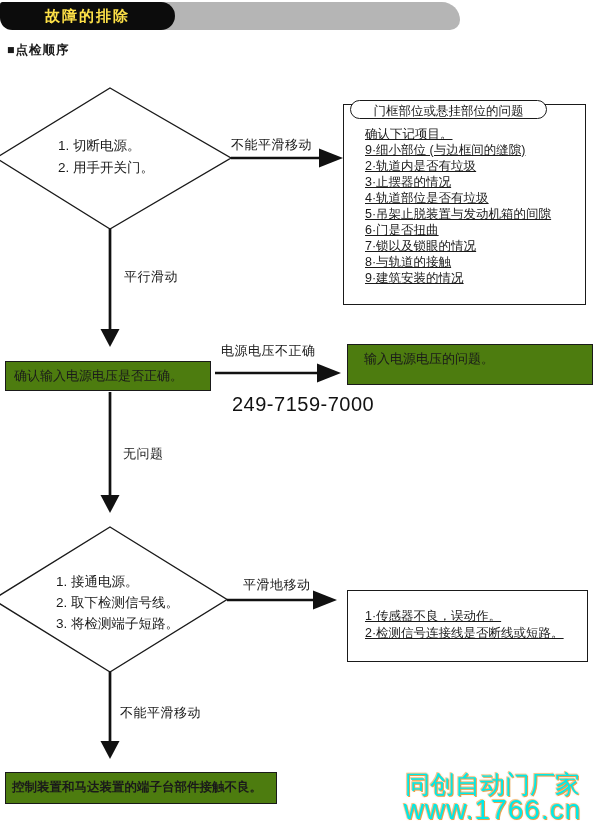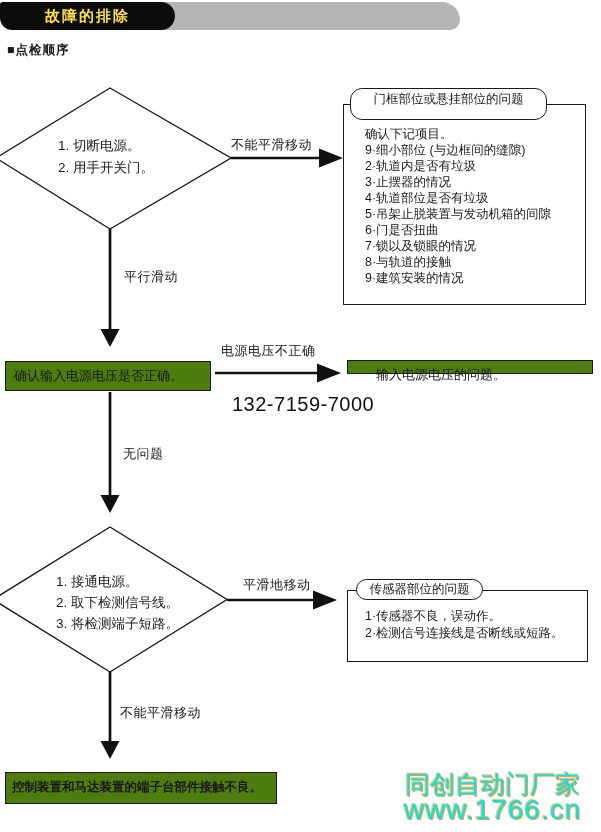--- a/index.html
+++ b/index.html
@@ -27,31 +27,31 @@
   .lbl-cannot-top { left:231px; top:136px; }
   .lbl-parallel   { left:124px; top:268px; }
   .lbl-voltage    { left:221px; top:342px; }
   .lbl-noproblem  { left:123px; top:445px; }
   .lbl-smooth     { left:243px; top:576px; }
   .lbl-cannot-bot { left:120px; top:704px; }
   
   .pbox { z-index:2; box-sizing:border-box; border:1.5px solid #1a1a1a; background:#4d7c0f;
     font-size:13px; white-space:nowrap; }
   .box-check   { left:5px;   top:361px; width:206px; height:30px; line-height:27px; padding-left:8px; }
-  .box-voltage { left:347px; top:360px; width:246px; height:14px; line-height:28px; padding-left:28px; }
+  .box-voltage { left:347px; top:344px; width:246px; height:41px; line-height:28px; padding-left:16px; }
   .box-final   { left:5px;   top:772px; width:272px; height:32px; line-height:29px; padding-left:6px; font-size:12.5px;font-weight:bold; }
   
   .tbox { z-index:2; box-sizing:border-box; border:1.5px solid #1a1a1a; background:#fff; }
   .frame-box  { left:343px; top:104px; width:243px; height:201px; }
   .sensor-box { left:347px; top:590px; width:241px; height:72px; }
   .capsule { z-index:3; box-sizing:border-box; border:1.4px solid #1a1a1a; border-radius:12px;
     background:#fff; text-align:center; font-size:12.5px; white-space:nowrap; }
-  .frame-capsule  { left:350px; top:88px;  width:197px; height:32px; line-height:20px; }
+  .frame-capsule  { left:350px; top:100px;  width:197px; height:19px; line-height:20px; }
   .sensor-capsule { left:356px; top:579px; width:127px; height:21px; line-height:18px; }
-  .tbox-content { padding:21px 0 0 21px; font-size:12.5px; line-height:16px; }
+  .tbox-content { padding:21px 0 0 21px; font-size:12.5px; line-height:16px;text-decoration:underline; }
   .sensor-box .tbox-content { padding:17px 0 0 17px; line-height:17px; }
   .tbox-content .intro { margin:0 0 0 0; }
   ul.plain { margin:0; padding:0; list-style:none; }
   ul.plain li { white-space:nowrap; }
   
   .phone { left:232px; top:393px; z-index:2; font-size:20px; letter-spacing:0.5px; color:#111; }
   .watermark { left:385px; top:771px; width:215px; z-index:2; text-align:center;
     font-weight:normal; color:#00e9e9;
     text-shadow:1px 1px 0 #e8a04a, -1px -1px 0 #f2c488, 0 0 2px #e8a04a; }
   .wm-line1 { font-size:25px; line-height:27px; }
@@ -127,22 +127,21 @@
   <div class="abs capsule frame-capsule">门框部位或悬挂部位的问题</div>
 
   <div class="abs tbox sensor-box">
     <div class="tbox-content">
       <ul class="plain">
         <li>1·传感器不良，误动作。</li>
         <li>2·检测信号连接线是否断线或短路。</li>
       </ul>
     </div>
   </div>
-  <div class="abs capsule sensor-capsule">传感器部位的问题</div>
 
-  <div class="abs phone">132-7159-7000</div>
+  <div class="abs phone">249-7159-7000</div>
 
   <div class="abs watermark">
     <div class="wm-line1">同创自动门厂家</div>
     <div class="wm-line2">www.1766.cn</div>
   </div>
 
 </div>
 
 </body></html>

